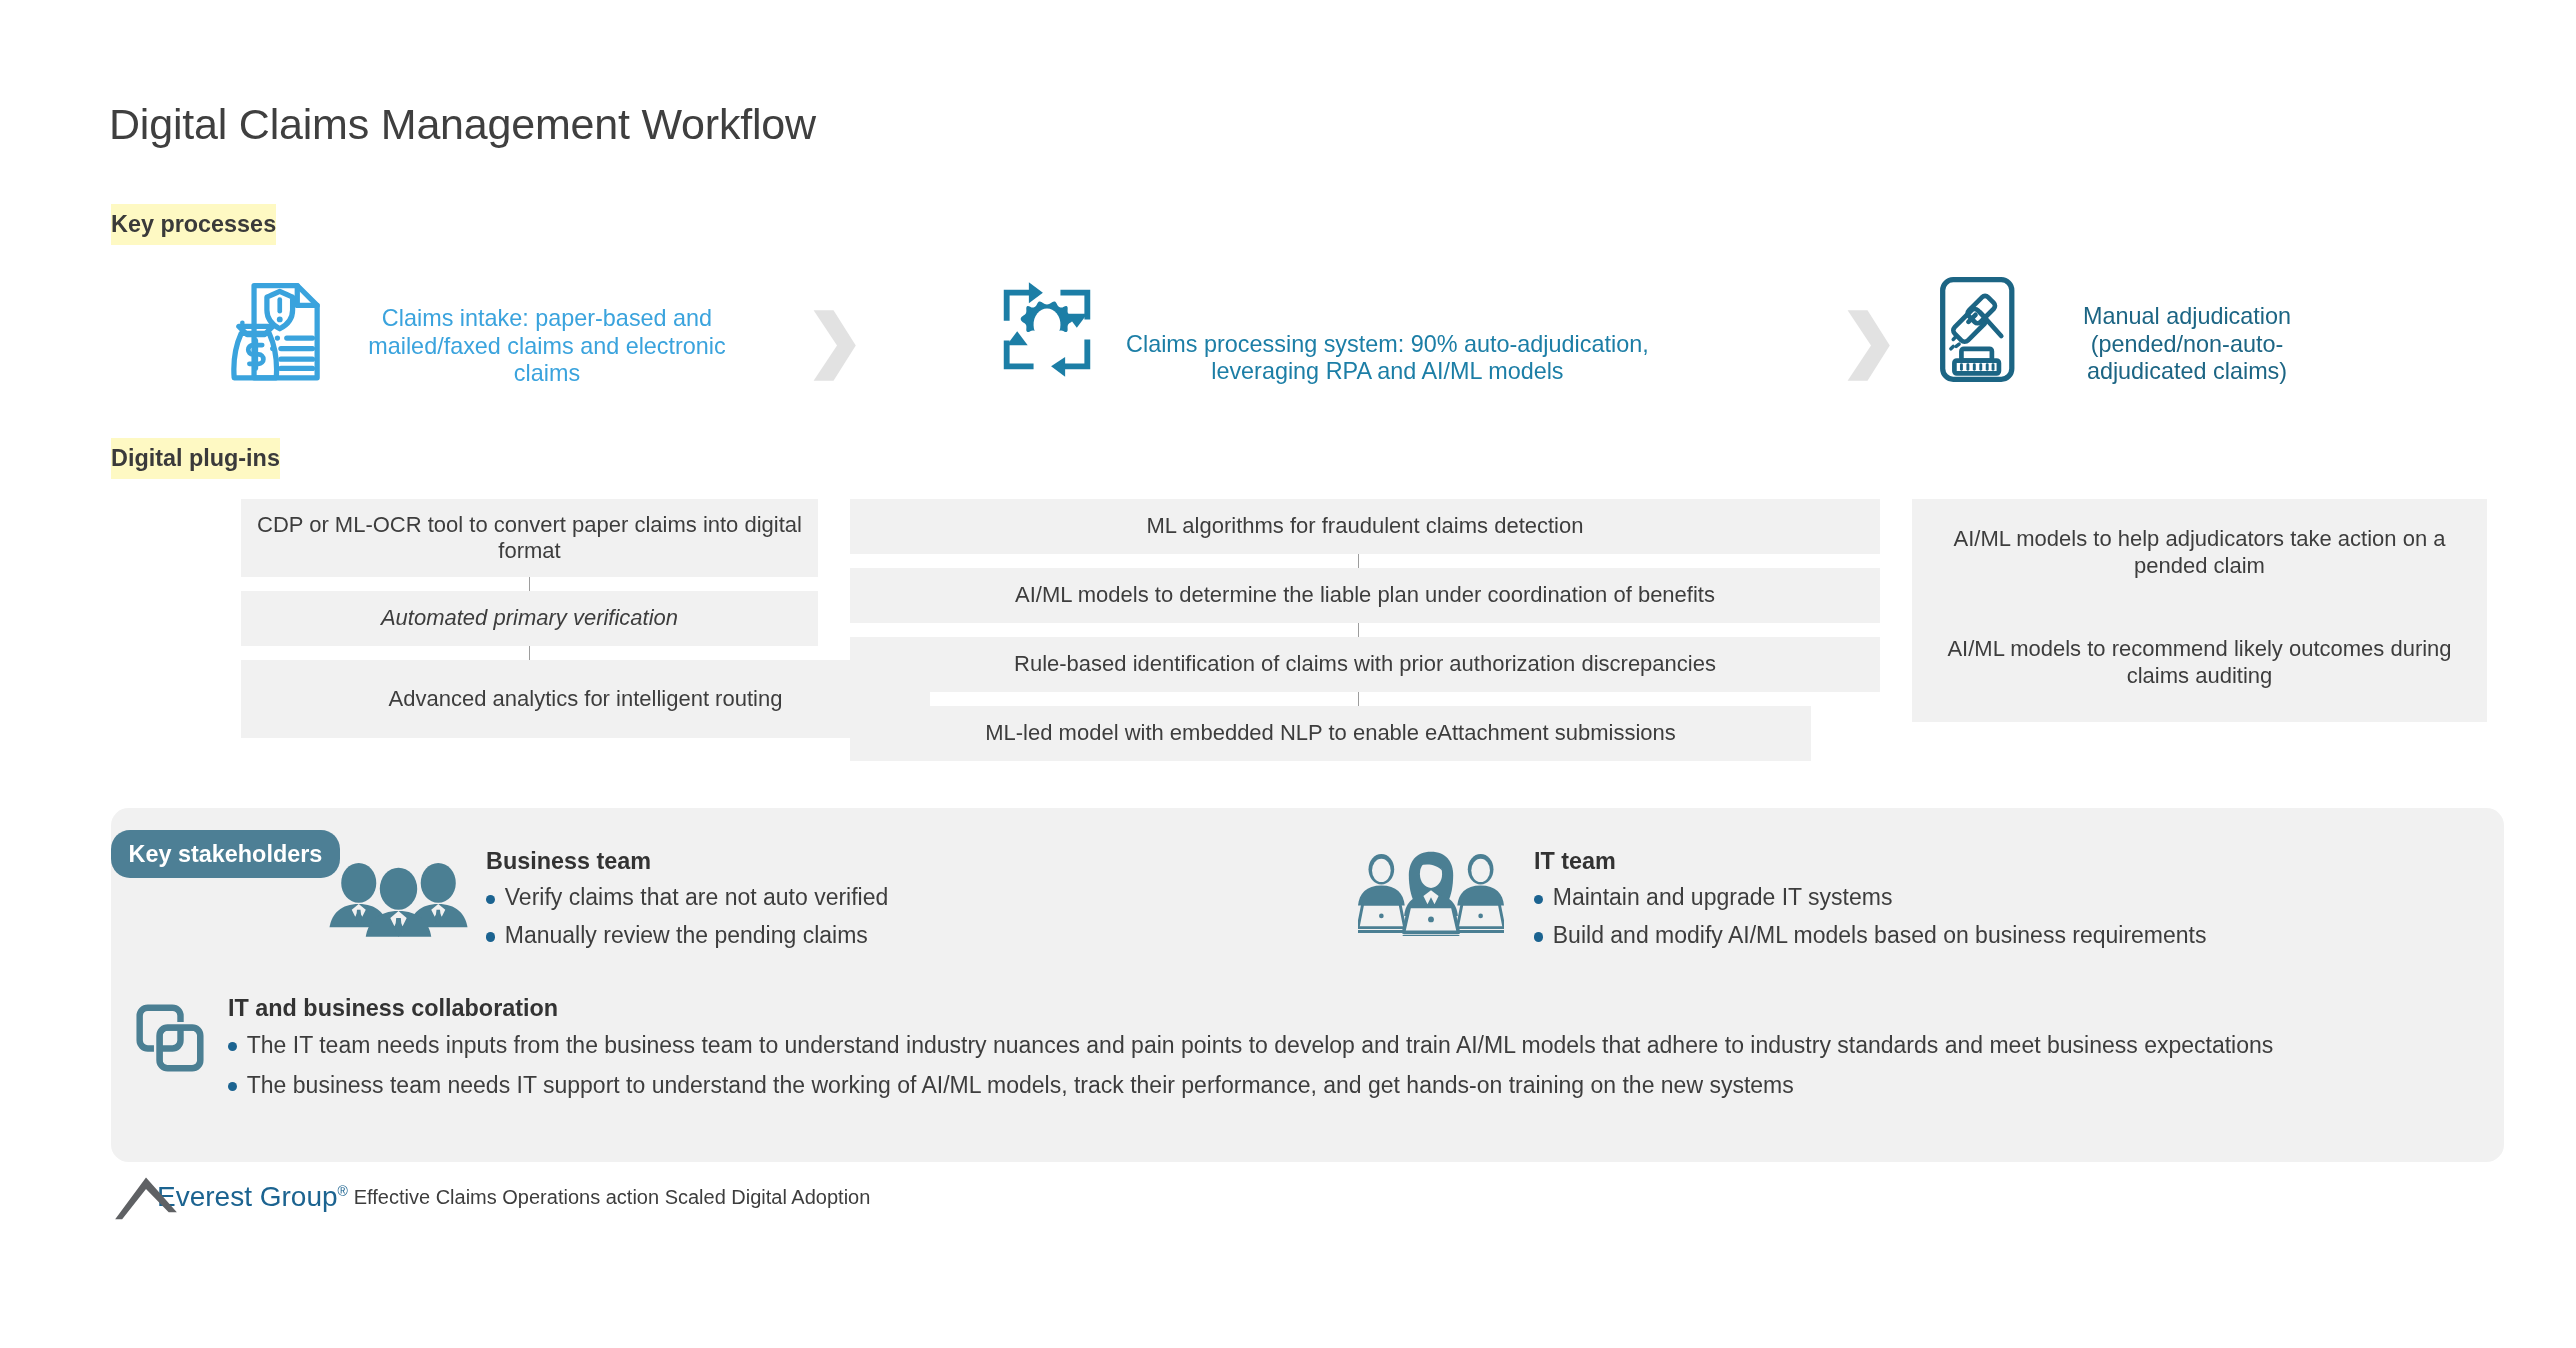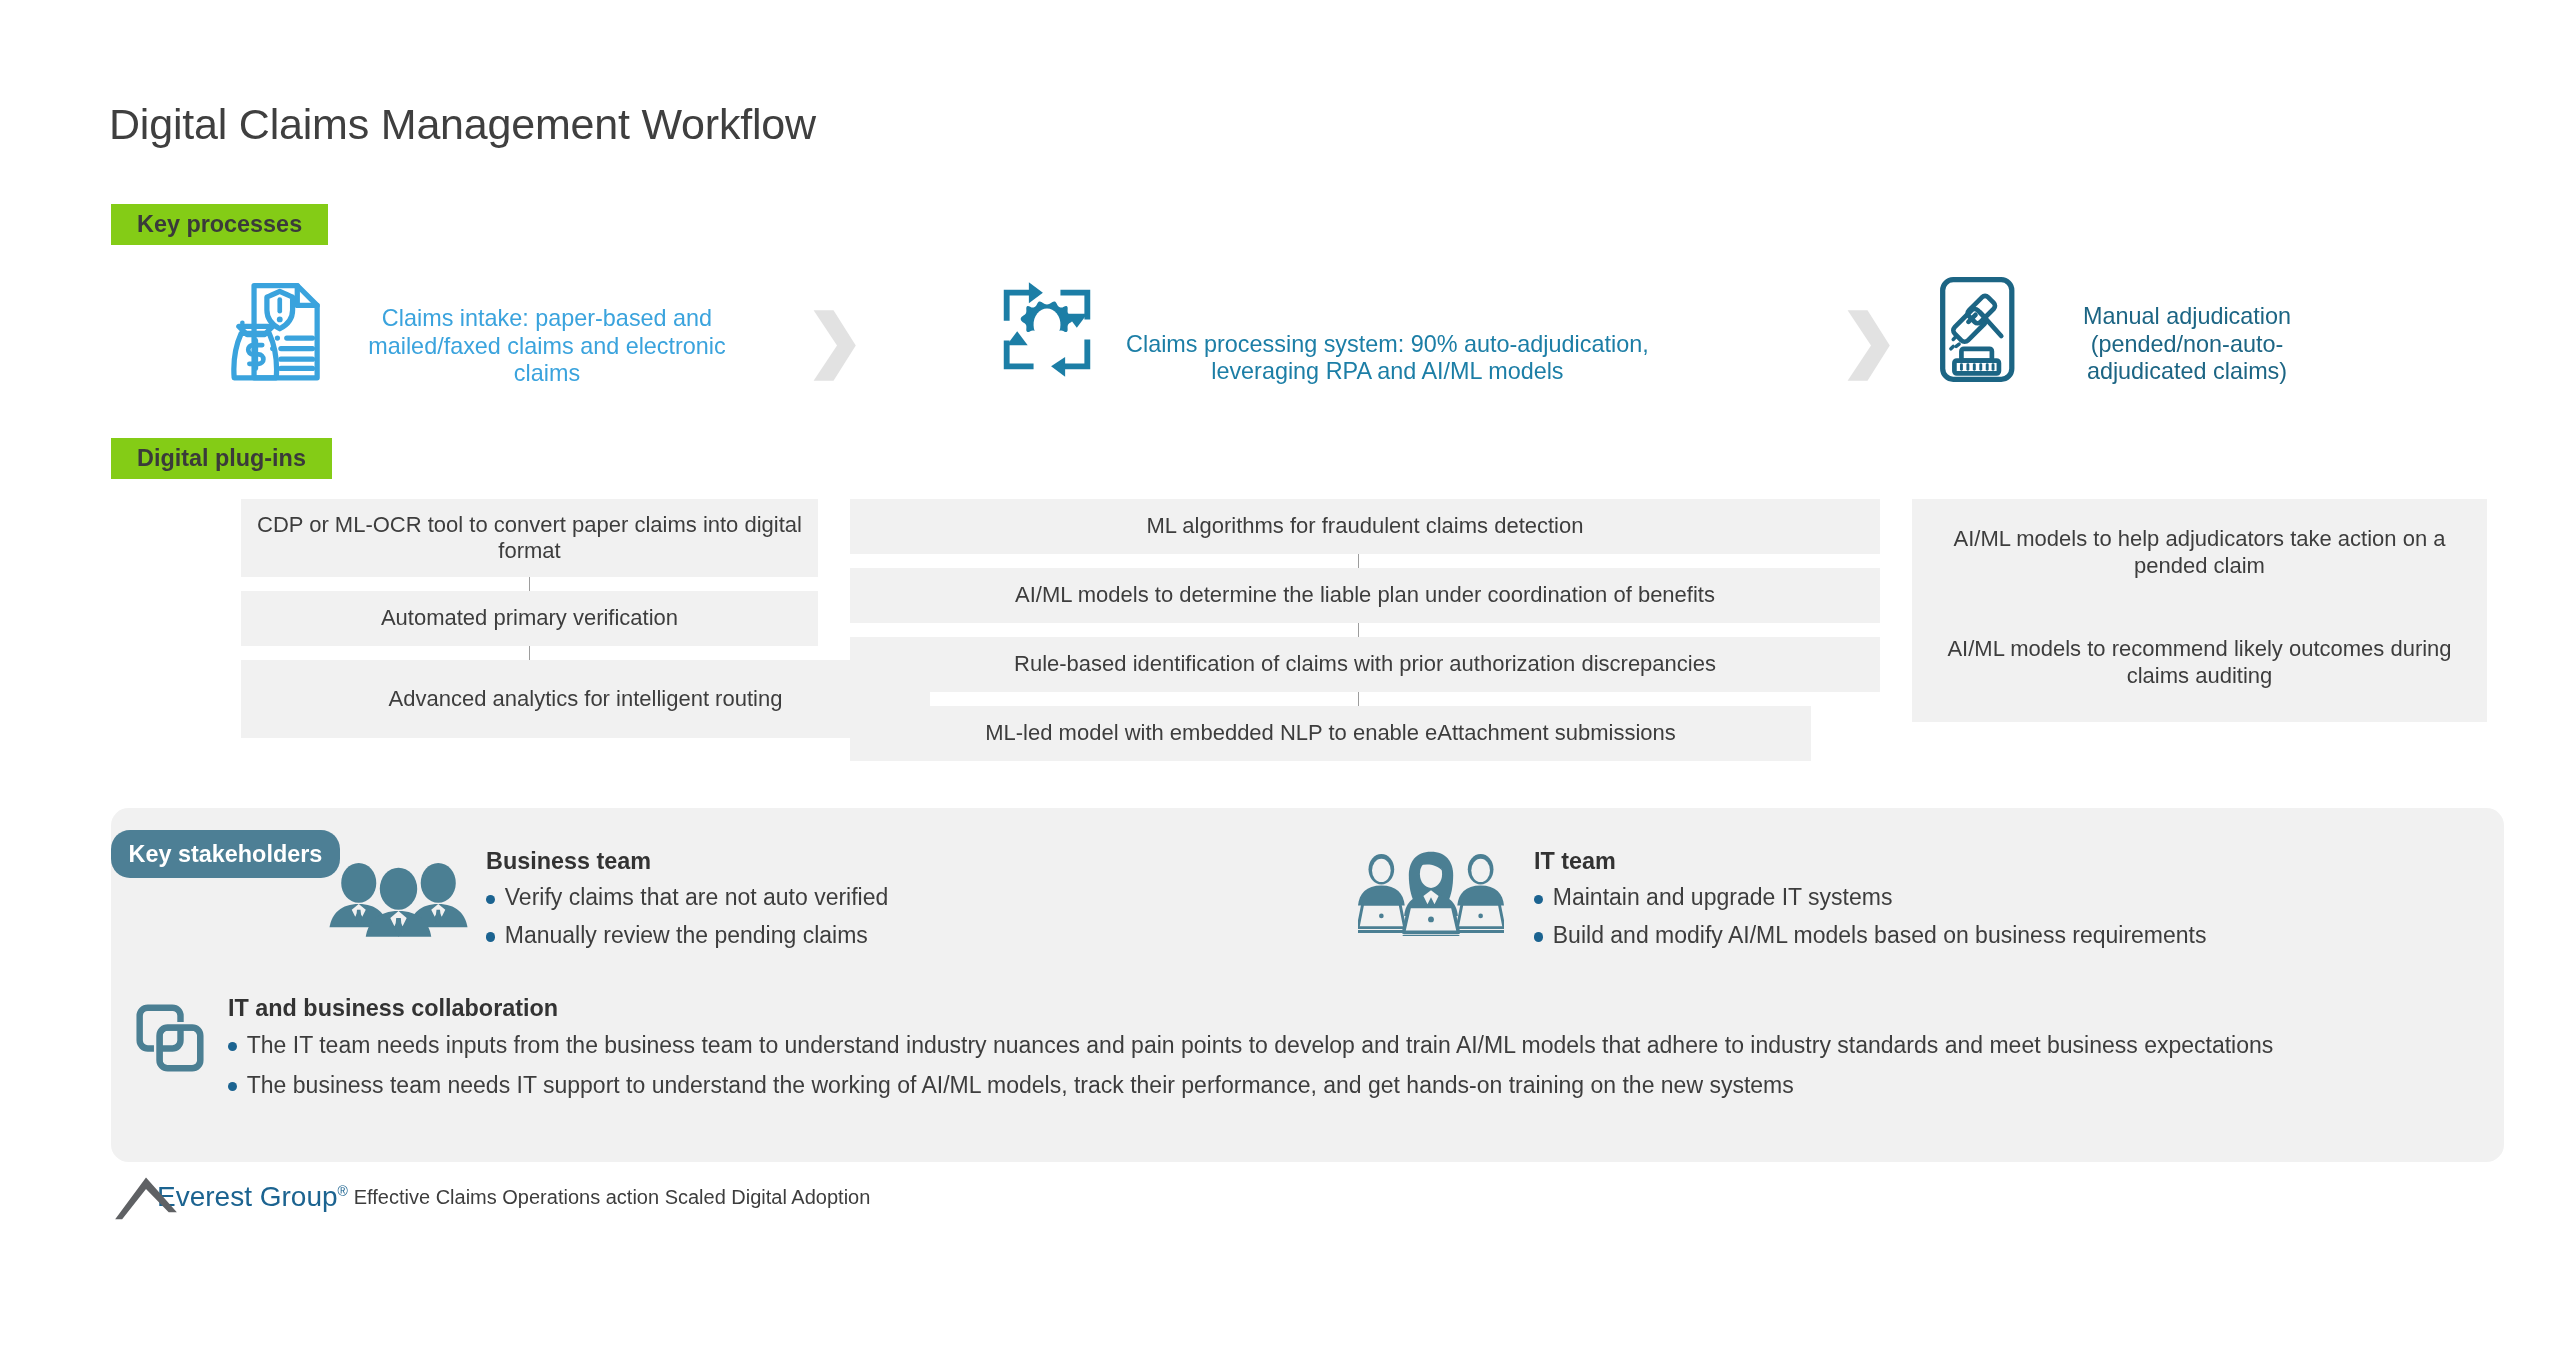--- a/index.html
+++ b/index.html
@@ -29,27 +29,27 @@
     font-size: 43px;
     font-weight: 400;
     color: #3f3f3f;
     letter-spacing: -0.2px;
     white-space: nowrap;
   }
 
   
   .chip {
     position: absolute;
-    background: #84cc16;
+    background: #fef9c3;
     color: #3a3a3a;
     font-size: 23.4px;
     font-weight: bold;
     display: flex;
     align-items: center;
-    padding: 0 26px;
+    padding: 0 0;
     white-space: nowrap;
   }
   #chip-key-processes {
     left: 111px;
     top: 204px;
     height: 41px;
   }
   #chip-digital-plugins {
     left: 111px;
     top: 438px;
@@ -309,21 +309,21 @@
         </g>
       </svg>
     </span>
     <span class="ptext">Manual adjudication (pended/non-auto-adjudicated claims)</span>
   </div>
 
   <div class="chip" id="chip-digital-plugins">Digital plug-ins</div>
 
   <div class="pbox" style="left:241px; top:499px; width:577px; height:78px;">CDP or ML-OCR tool to convert paper claims into digital format</div>
   <div class="connector" style="left:529px; top:577px; height:14px;"></div>
-  <div class="pbox" style="left:241px; top:591px; width:577px; height:55px;">Automated primary verification</div>
+  <div class="pbox" style="left:241px; top:591px; width:577px; height:55px;font-style:italic;">Automated primary verification</div>
   <div class="connector" style="left:529px; top:646px; height:14px;"></div>
   <div class="pbox" style="left:241px; top:660px; width:689px; height:78px;">Advanced analytics for intelligent routing</div>
 
   <div class="pbox" style="left:850px; top:499px; width:1030px; height:55px;">ML algorithms for fraudulent claims detection</div>
   <div class="connector" style="left:1358px; top:554px; height:14px;"></div>
   <div class="pbox" style="left:850px; top:568px; width:1030px; height:55px;">AI/ML models to determine the liable plan under coordination of benefits</div>
   <div class="connector" style="left:1358px; top:623px; height:14px;"></div>
   <div class="pbox" style="left:850px; top:637px; width:1030px; height:55px;">Rule-based identification of claims with prior authorization discrepancies</div>
   <div class="connector" style="left:1358px; top:692px; height:14px;"></div>
   <div class="pbox" style="left:850px; top:706px; width:961px; height:55px;">ML-led model with embedded NLP to enable eAttachment submissions</div>

